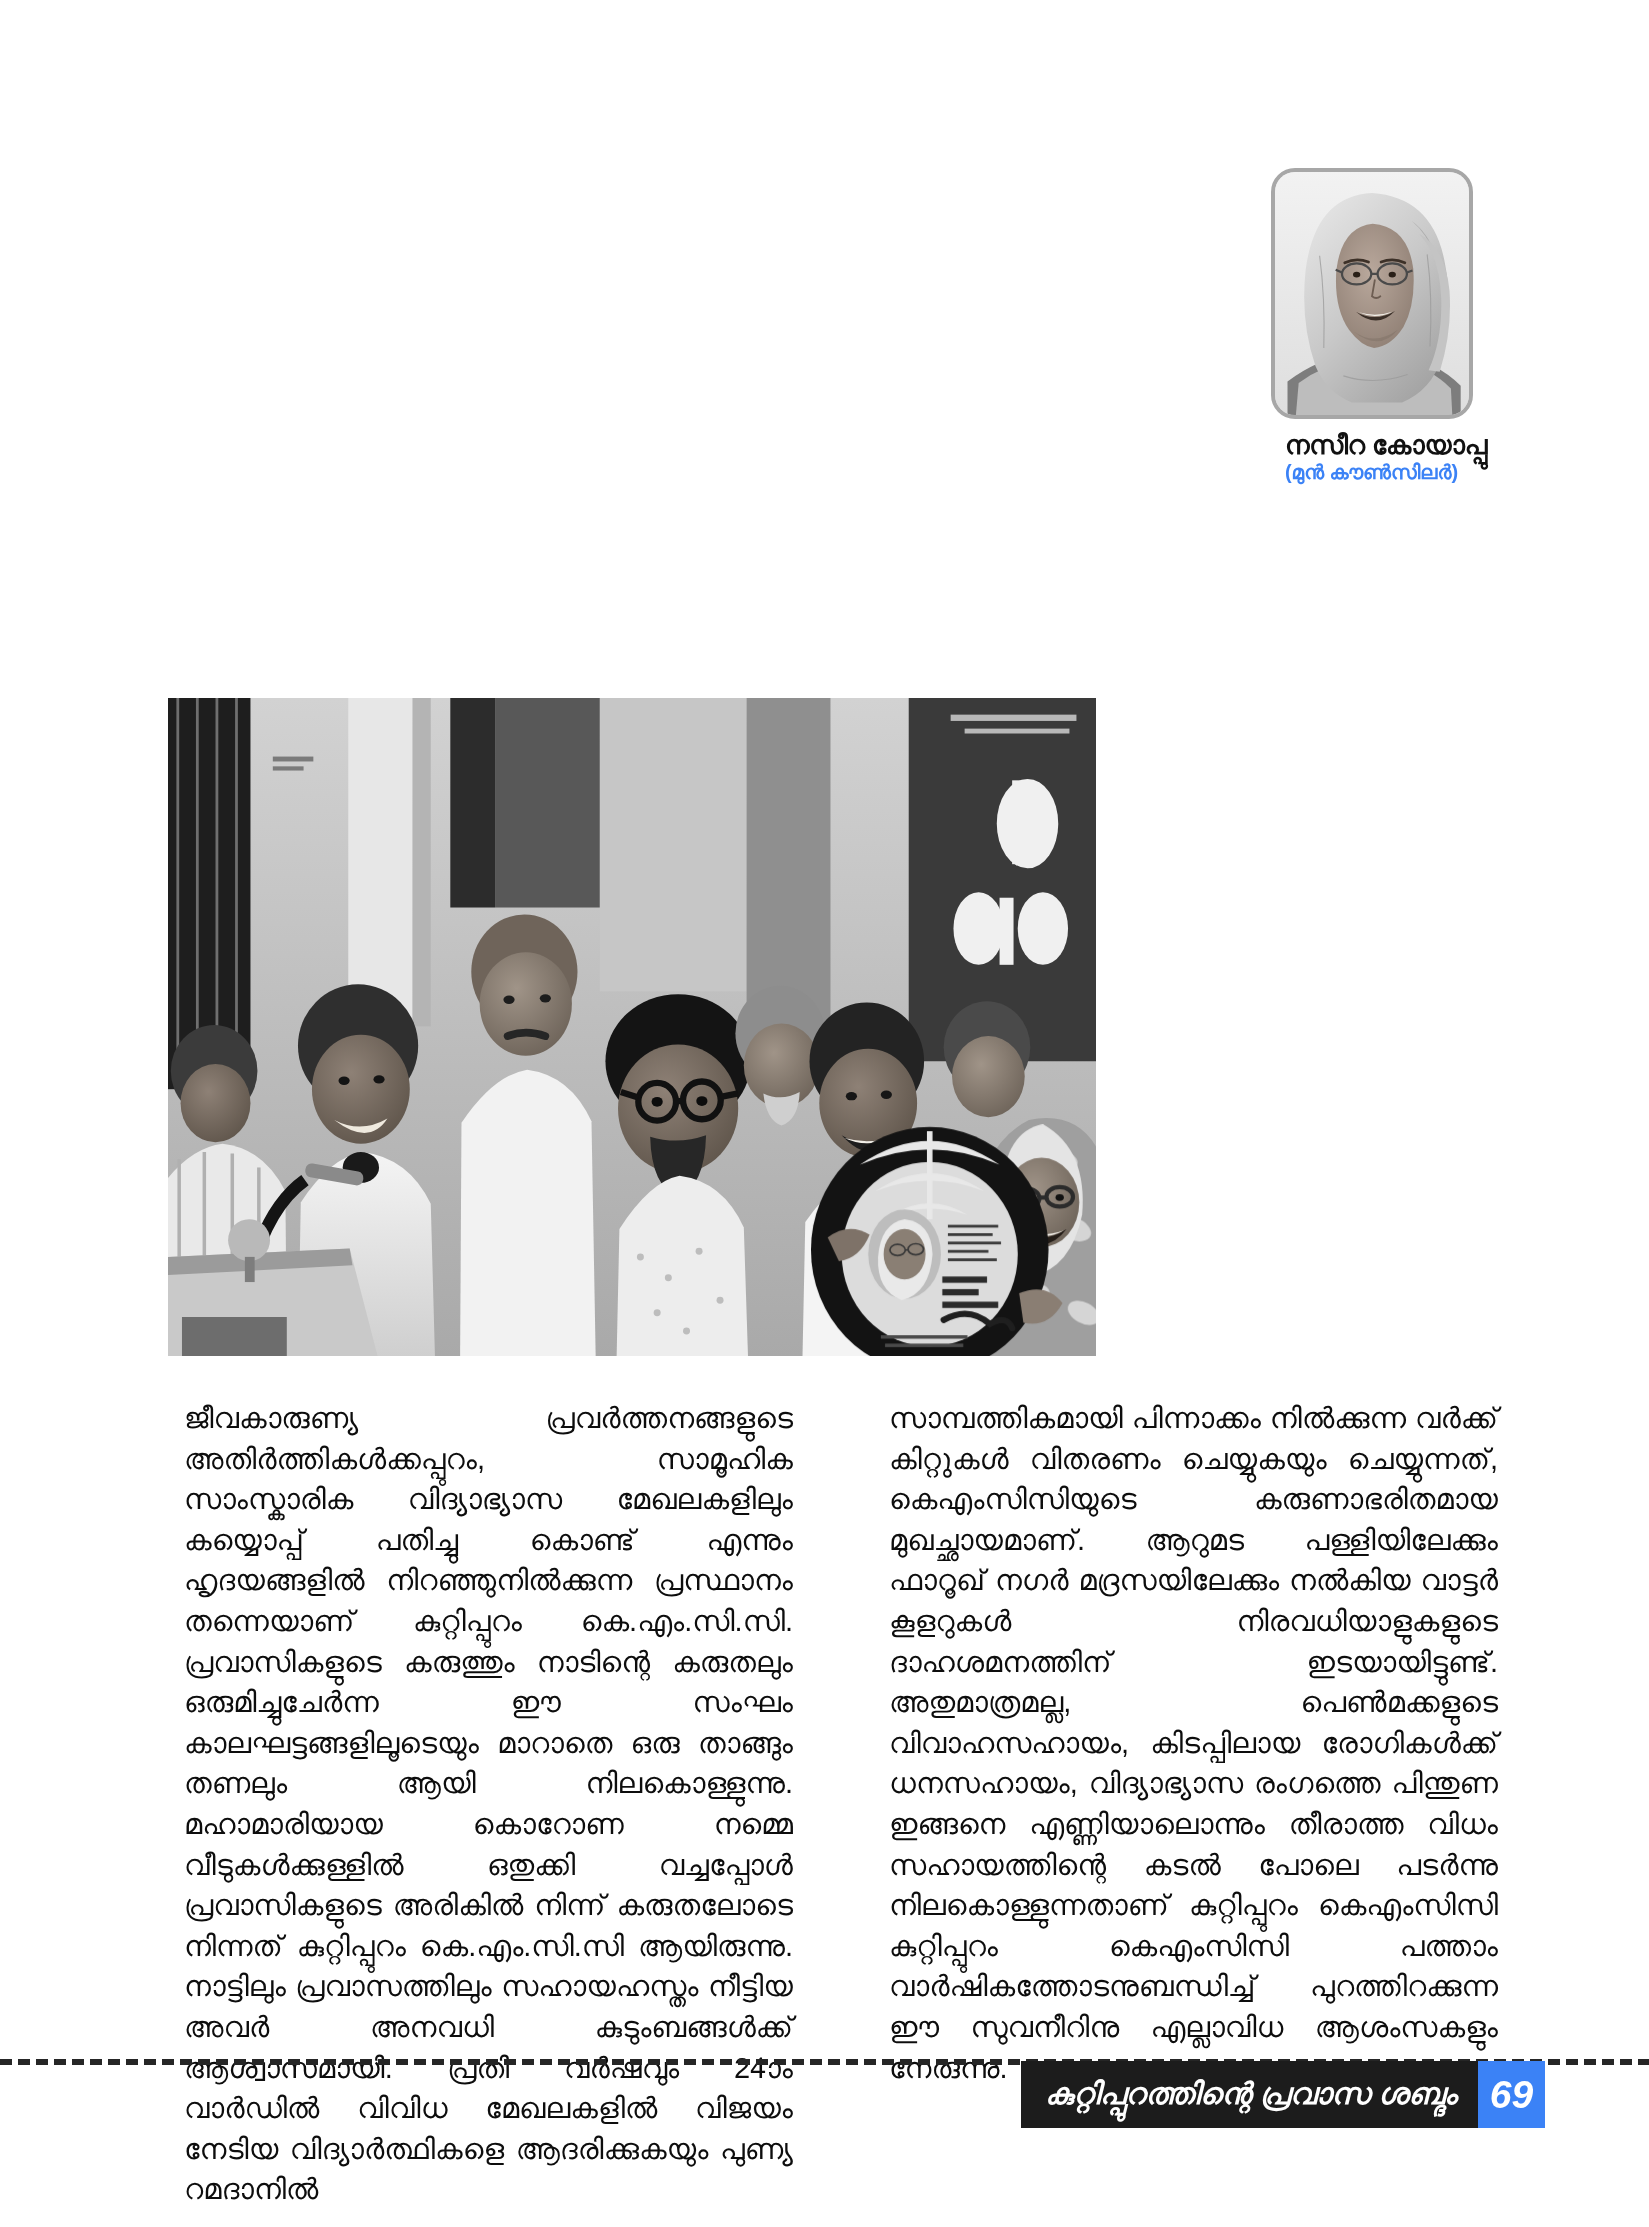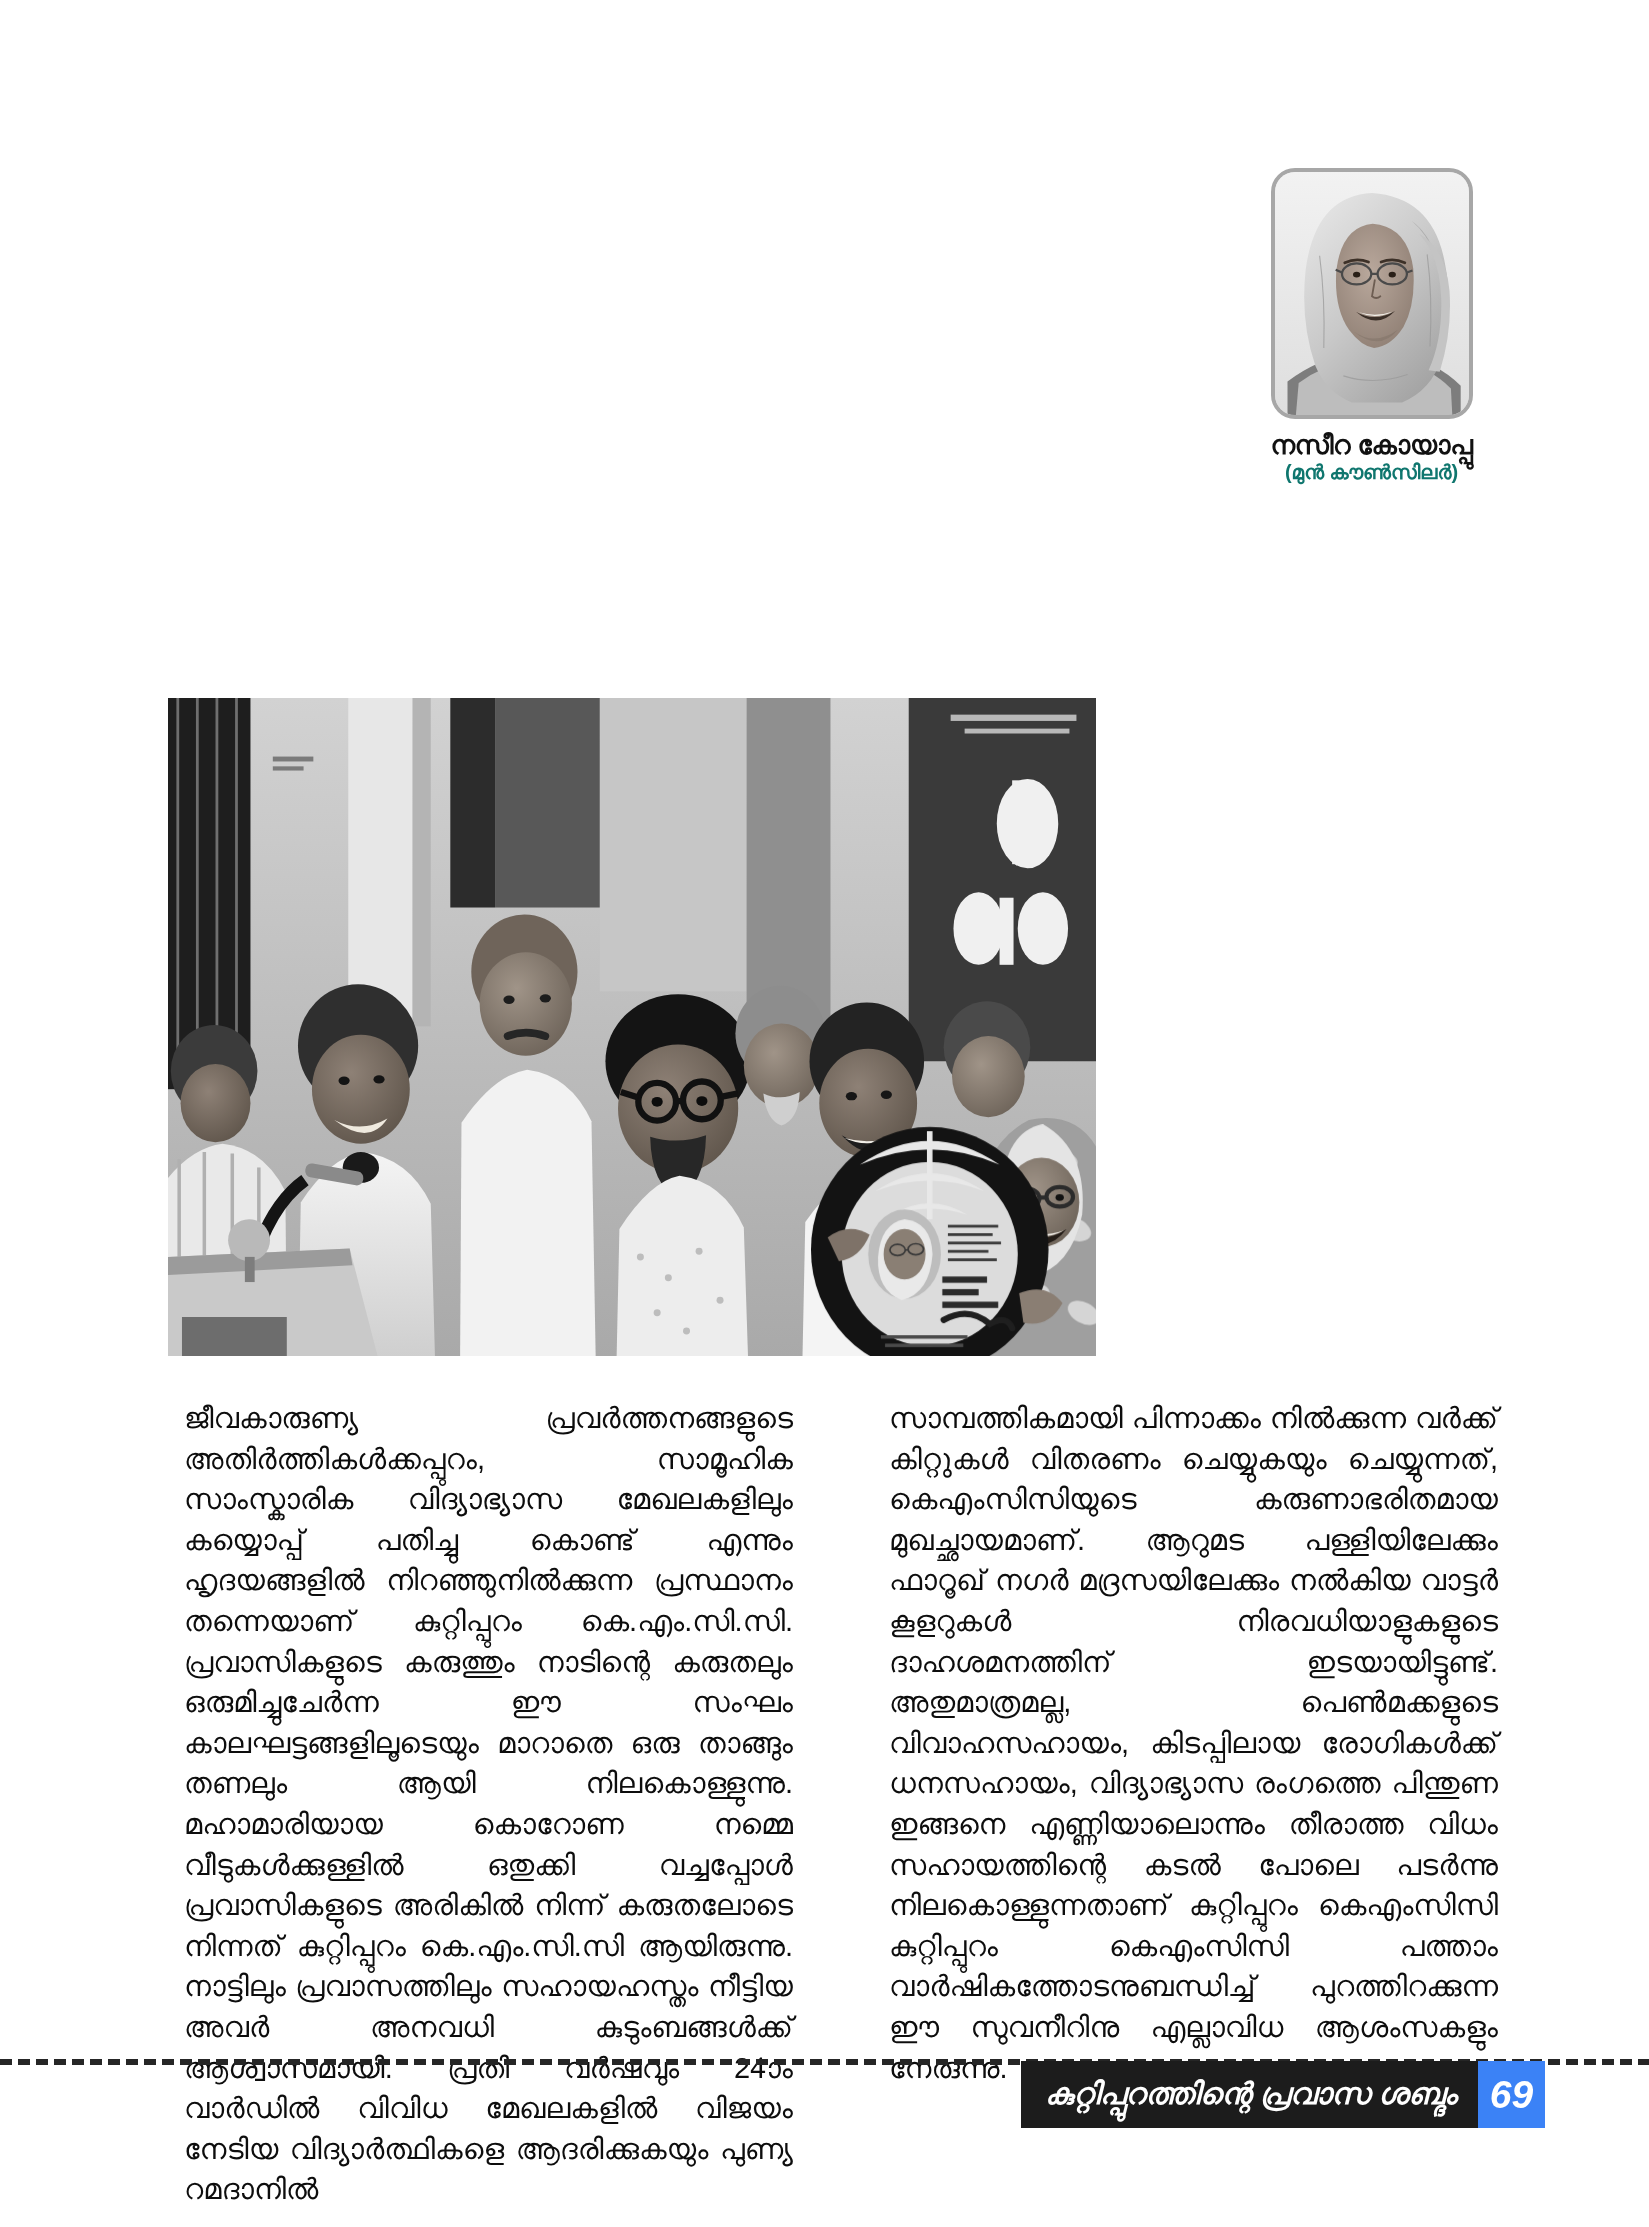--- a/index.html
+++ b/index.html
@@ -38,27 +38,28 @@
     position: relative;
   }
   .author-photo-frame svg { display:block; width:100%; height:100%; }
   .author-name {
     margin-top: 12.6px;
     font-size: 26.5px;
     font-weight: 700;
     letter-spacing: -0.3px;
     line-height: 1.05;
     color: #111;
+    text-align: right;
   }
   .author-role {
     margin-top: 2.8px;
     font-size: 20px;
     font-weight: 700;
     line-height: 1.05;
-    color: #0f766e;
+    color: #3b82f6;
   }
 
   
   .headline {
     position: absolute;
     left: 168px;
     top: 293px;
     width: 950px;
   }
   .headline-line {

